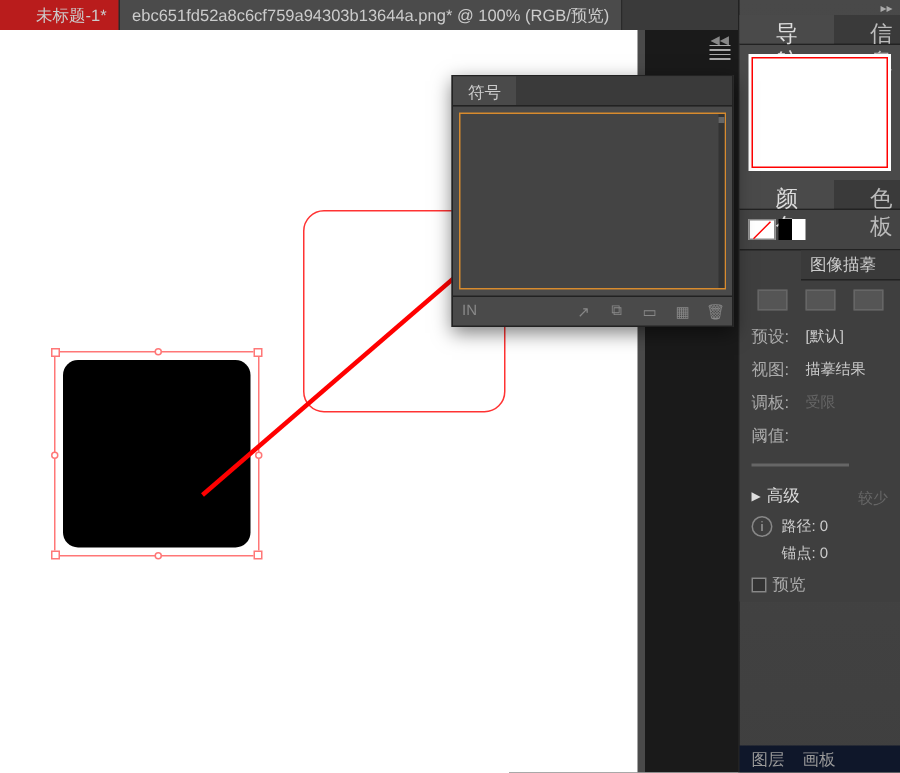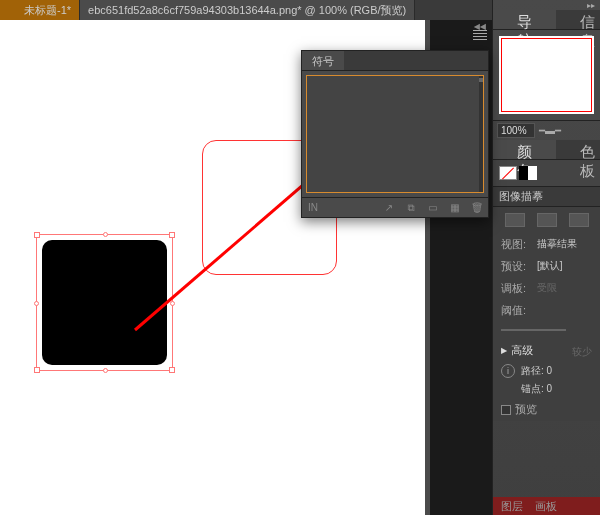--- a/index.html
+++ b/index.html
@@ -16,21 +16,21 @@
     background: #3a3a3a;
     display: flex;
   }
   .doc-tab {
     background: #4b4b4b; color: #ccc;
     padding: 3px 8px;
     font-size: 11px;
     border-right: 1px solid #2a2a2a;
     display: flex; align-items: center;
   }
-  .doc-tab.active { background: #a16207; padding-left: 24px; }
+  .doc-tab.active { background: #b91c1c; padding-left: 24px; }
   .canvas-area {
     position: absolute;
     top: 20px; left: 0; width: 430px; bottom: 0;
     background: #ffffff;
   }
   .canvas-dark {
     position: absolute;
     right: 0; top: 0; width: 5px; bottom: 0;
     background: #4a4a4a;
   }
@@ -132,20 +132,21 @@
   .swatch-bw { width: 18px; height: 14px; display: flex; margin-left: 2px; }
   .swatch-bw div:first-child { width: 50%; background: #000; }
   .swatch-bw div:last-child { width: 50%; background: #fff; }
   .trace-panel {
     background: #3f3f3f; border-top: 1px solid #222;
   }
   .trace-header {
     display: flex; align-items: center; background: #3a3a3a;
     height: 20px; padding: 0 6px; color: #ccc;
     border-bottom: 1px solid #222;
+    margin-left: 41px;
   }
   .trace-icons { display: flex; justify-content: center; gap: 12px; padding: 6px 0; }
   .ticon { width: 20px; height: 14px; background: #555; border: 1px solid #666; }
   .trace-row {
     display: flex; align-items: center; height: 22px;
     padding: 0 8px; color: #aaa; font-size: 11px;
   }
   .trace-row .lbl { width: 36px; }
   .trace-row .val { color: #ccc; font-size: 10px; }
   .trace-row.faded .val { color: #666; }
@@ -161,21 +162,21 @@
   .info-ico {
     width: 14px; height: 14px; border: 1px solid #888;
     border-radius: 50%; display: inline-flex;
     align-items: center; justify-content: center;
     color: #aaa; font-size: 9px;
   }
   .chk-row { display: flex; align-items: center; padding: 4px 8px; color: #aaa; font-size: 11px; gap: 4px; }
   .chk { width: 10px; height: 10px; border: 1px solid #888; background: #333; }
   .bottom-tabs {
     position: absolute; bottom: 0; left: 0; right: 0;
-    background: #7f1d1d; height: 18px;
+    background: #0f172a; height: 18px;
     display: flex; gap: 12px; padding: 0 8px;
     color: #999; font-size: 11px; align-items: center;
   }
   .float-panel {
     position: absolute;
     left: 301px; top: 50px;
     width: 188px; height: 168px;
     background: #4a4a4a;
     border: 1px solid #222;
     box-shadow: 0 4px 12px rgba(0,0,0,.5);
@@ -256,24 +257,20 @@
 
   <div class="panel-tabs">
     <div class="ptab active">导航器</div>
     <div class="ptab">信息</div>
   </div>
   <div class="nav-thumb">
     <div class="nav-inner">
         <div class="nav-red"></div>
       </div>
   </div>
-  <div class="nav-zoom">
-    <span class="zoom-val">100%</span>
-    <span style="margin:0 4px;color:#aaa">━▬━</span>
-  </div>
 
   <div class="color-tabs">
     <div class="ptab active">颜色</div>
     <div class="ptab">色板</div>
     <div class="ptab">颜色</div>
   </div>
   <div class="color-panel">
     <div class="swatch-none"></div>
     <div class="swatch-bw">
         <div></div>
@@ -284,26 +281,26 @@
   <div class="trace-panel">
     <div class="trace-header">
       <span>图像描摹</span>
     </div>
     <div class="trace-icons">
       <div class="ticon"></div>
       <div class="ticon"></div>
       <div class="ticon"></div>
     </div>
     <div class="trace-row">
+      <span class="lbl">预设:</span>
+      <span class="val">[默认]</span>
+    </div>
+    <div class="trace-row">
       <span class="lbl">视图:</span>
       <span class="val">描摹结果</span>
-    </div>
-    <div class="trace-row">
-      <span class="lbl">预设:</span>
-      <span class="val">[默认]</span>
     </div>
     <div class="trace-row faded">
       <span class="lbl">调板:</span>
       <span class="val">受限</span>
     </div>
     <div class="trace-row">
       <span class="lbl">阈值:</span>
     </div>
     <div class="slider-row">
       <div class="slider"></div>

